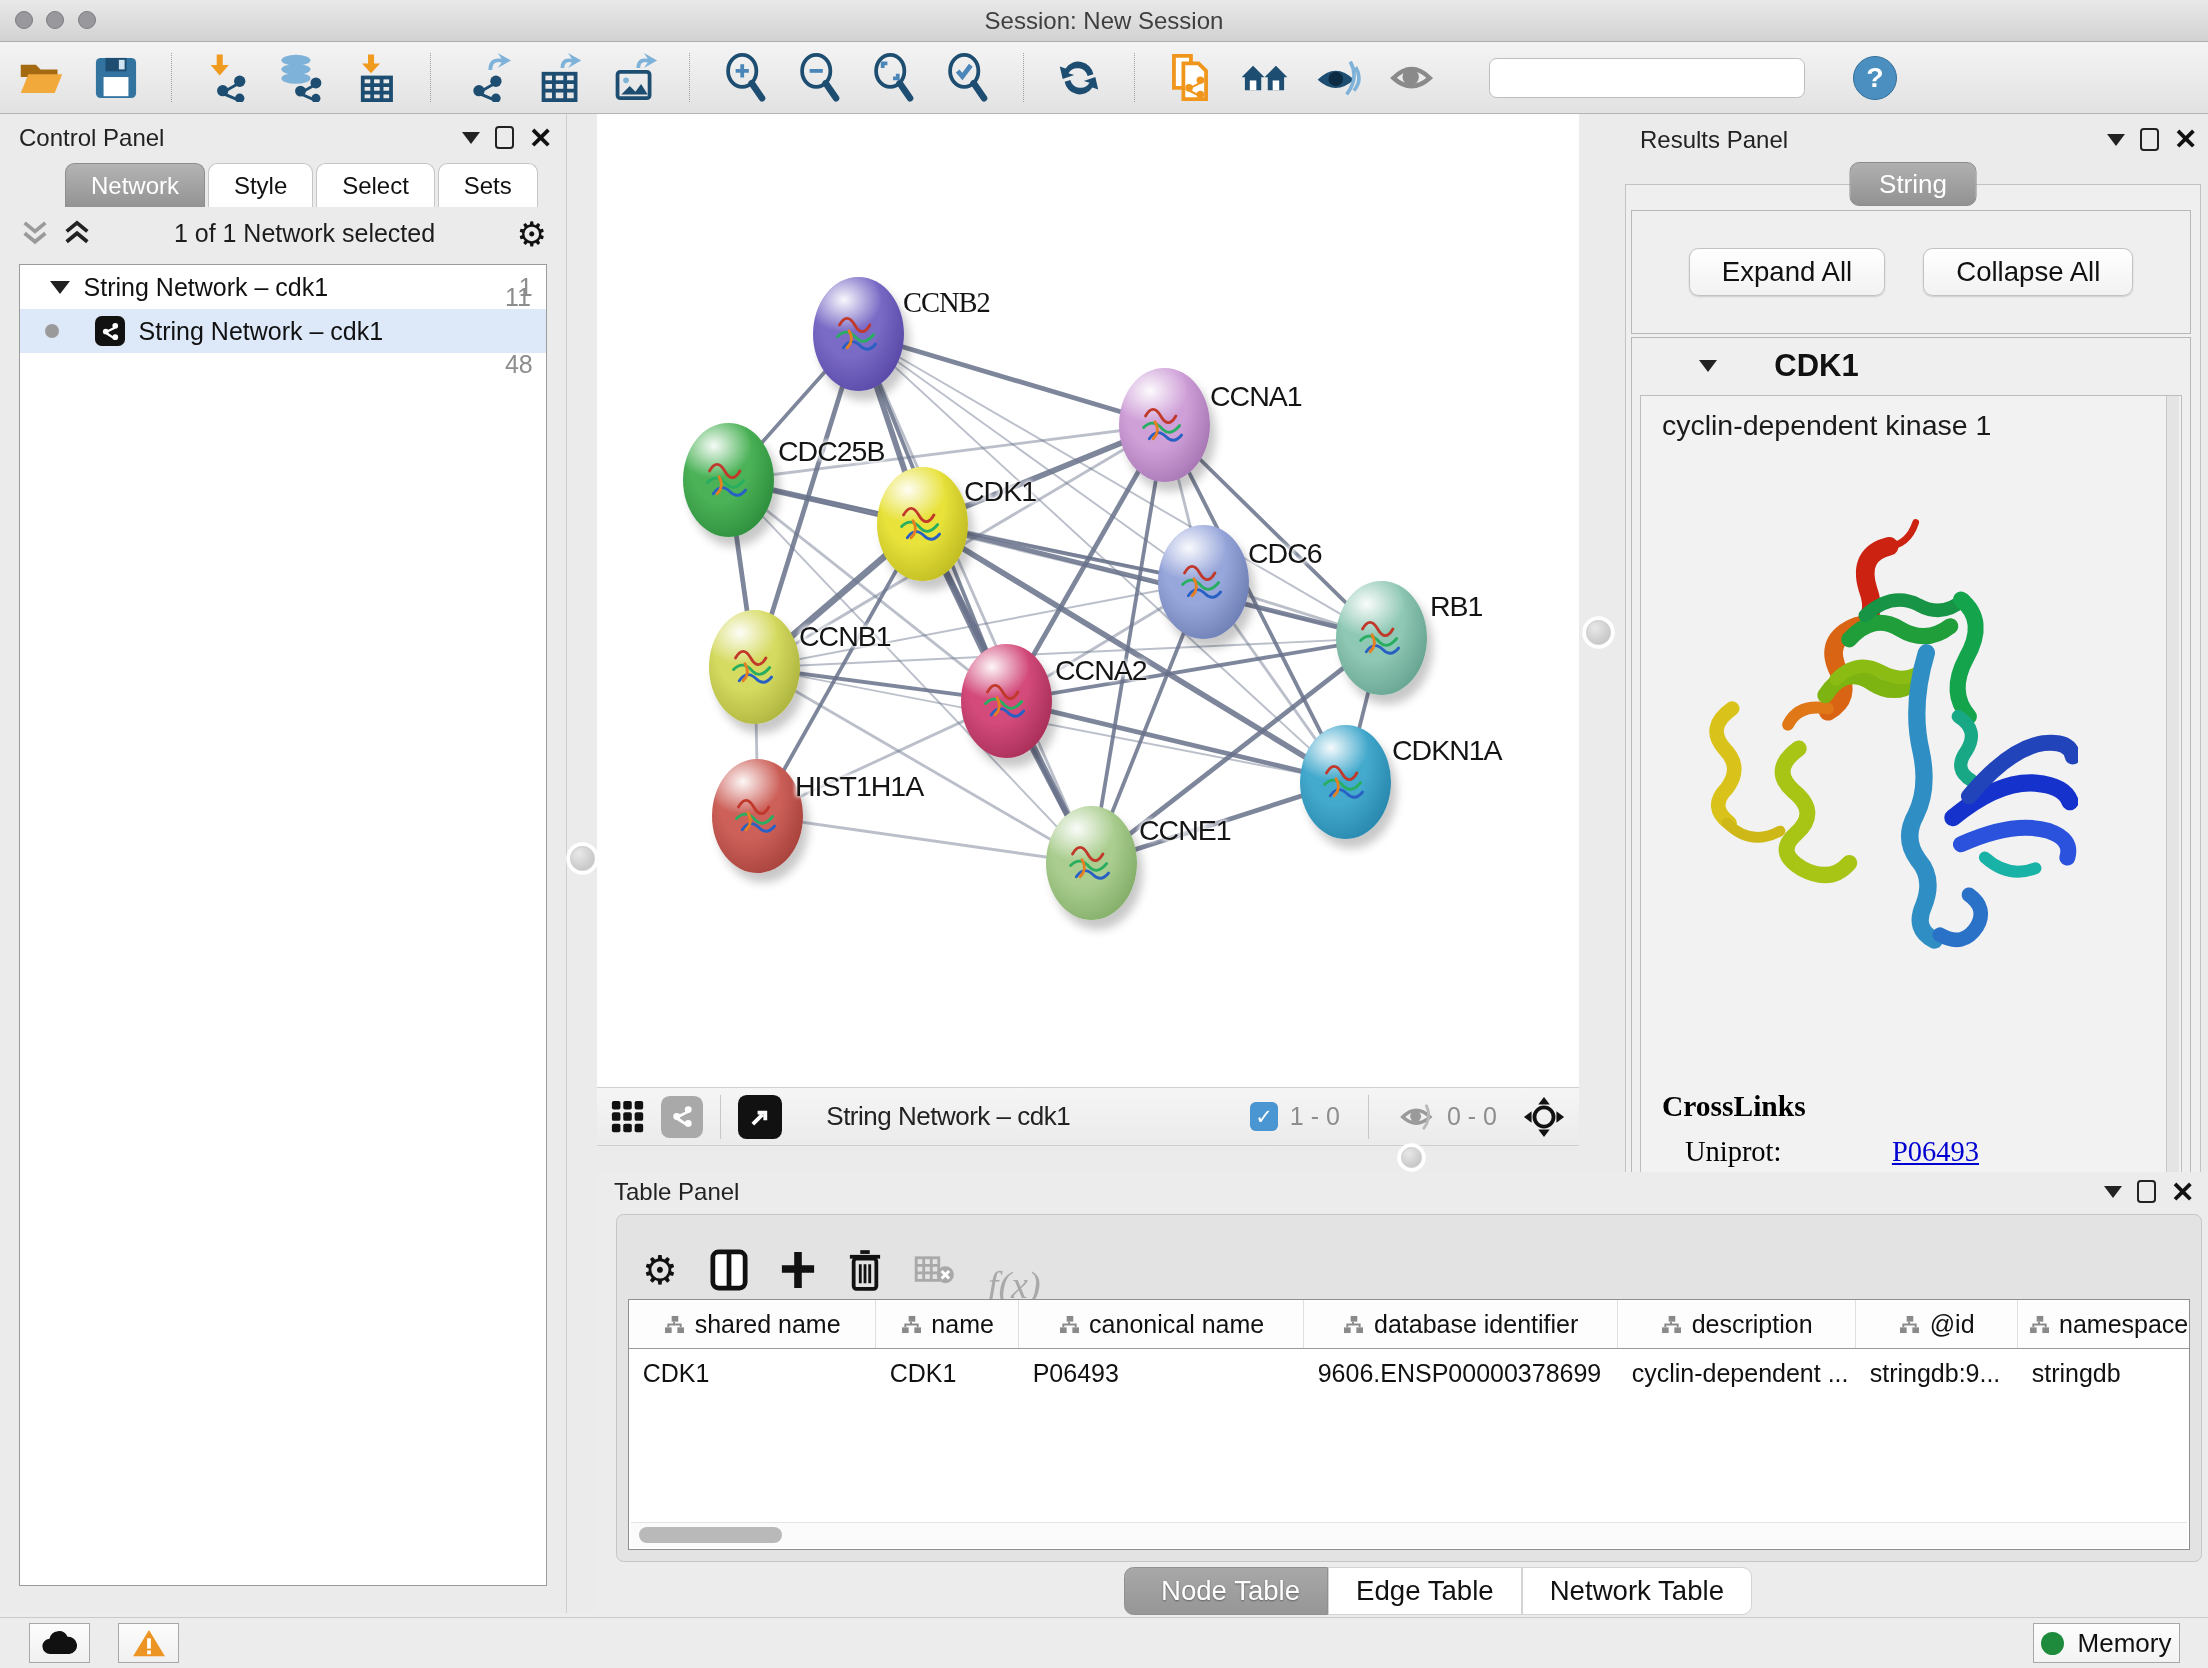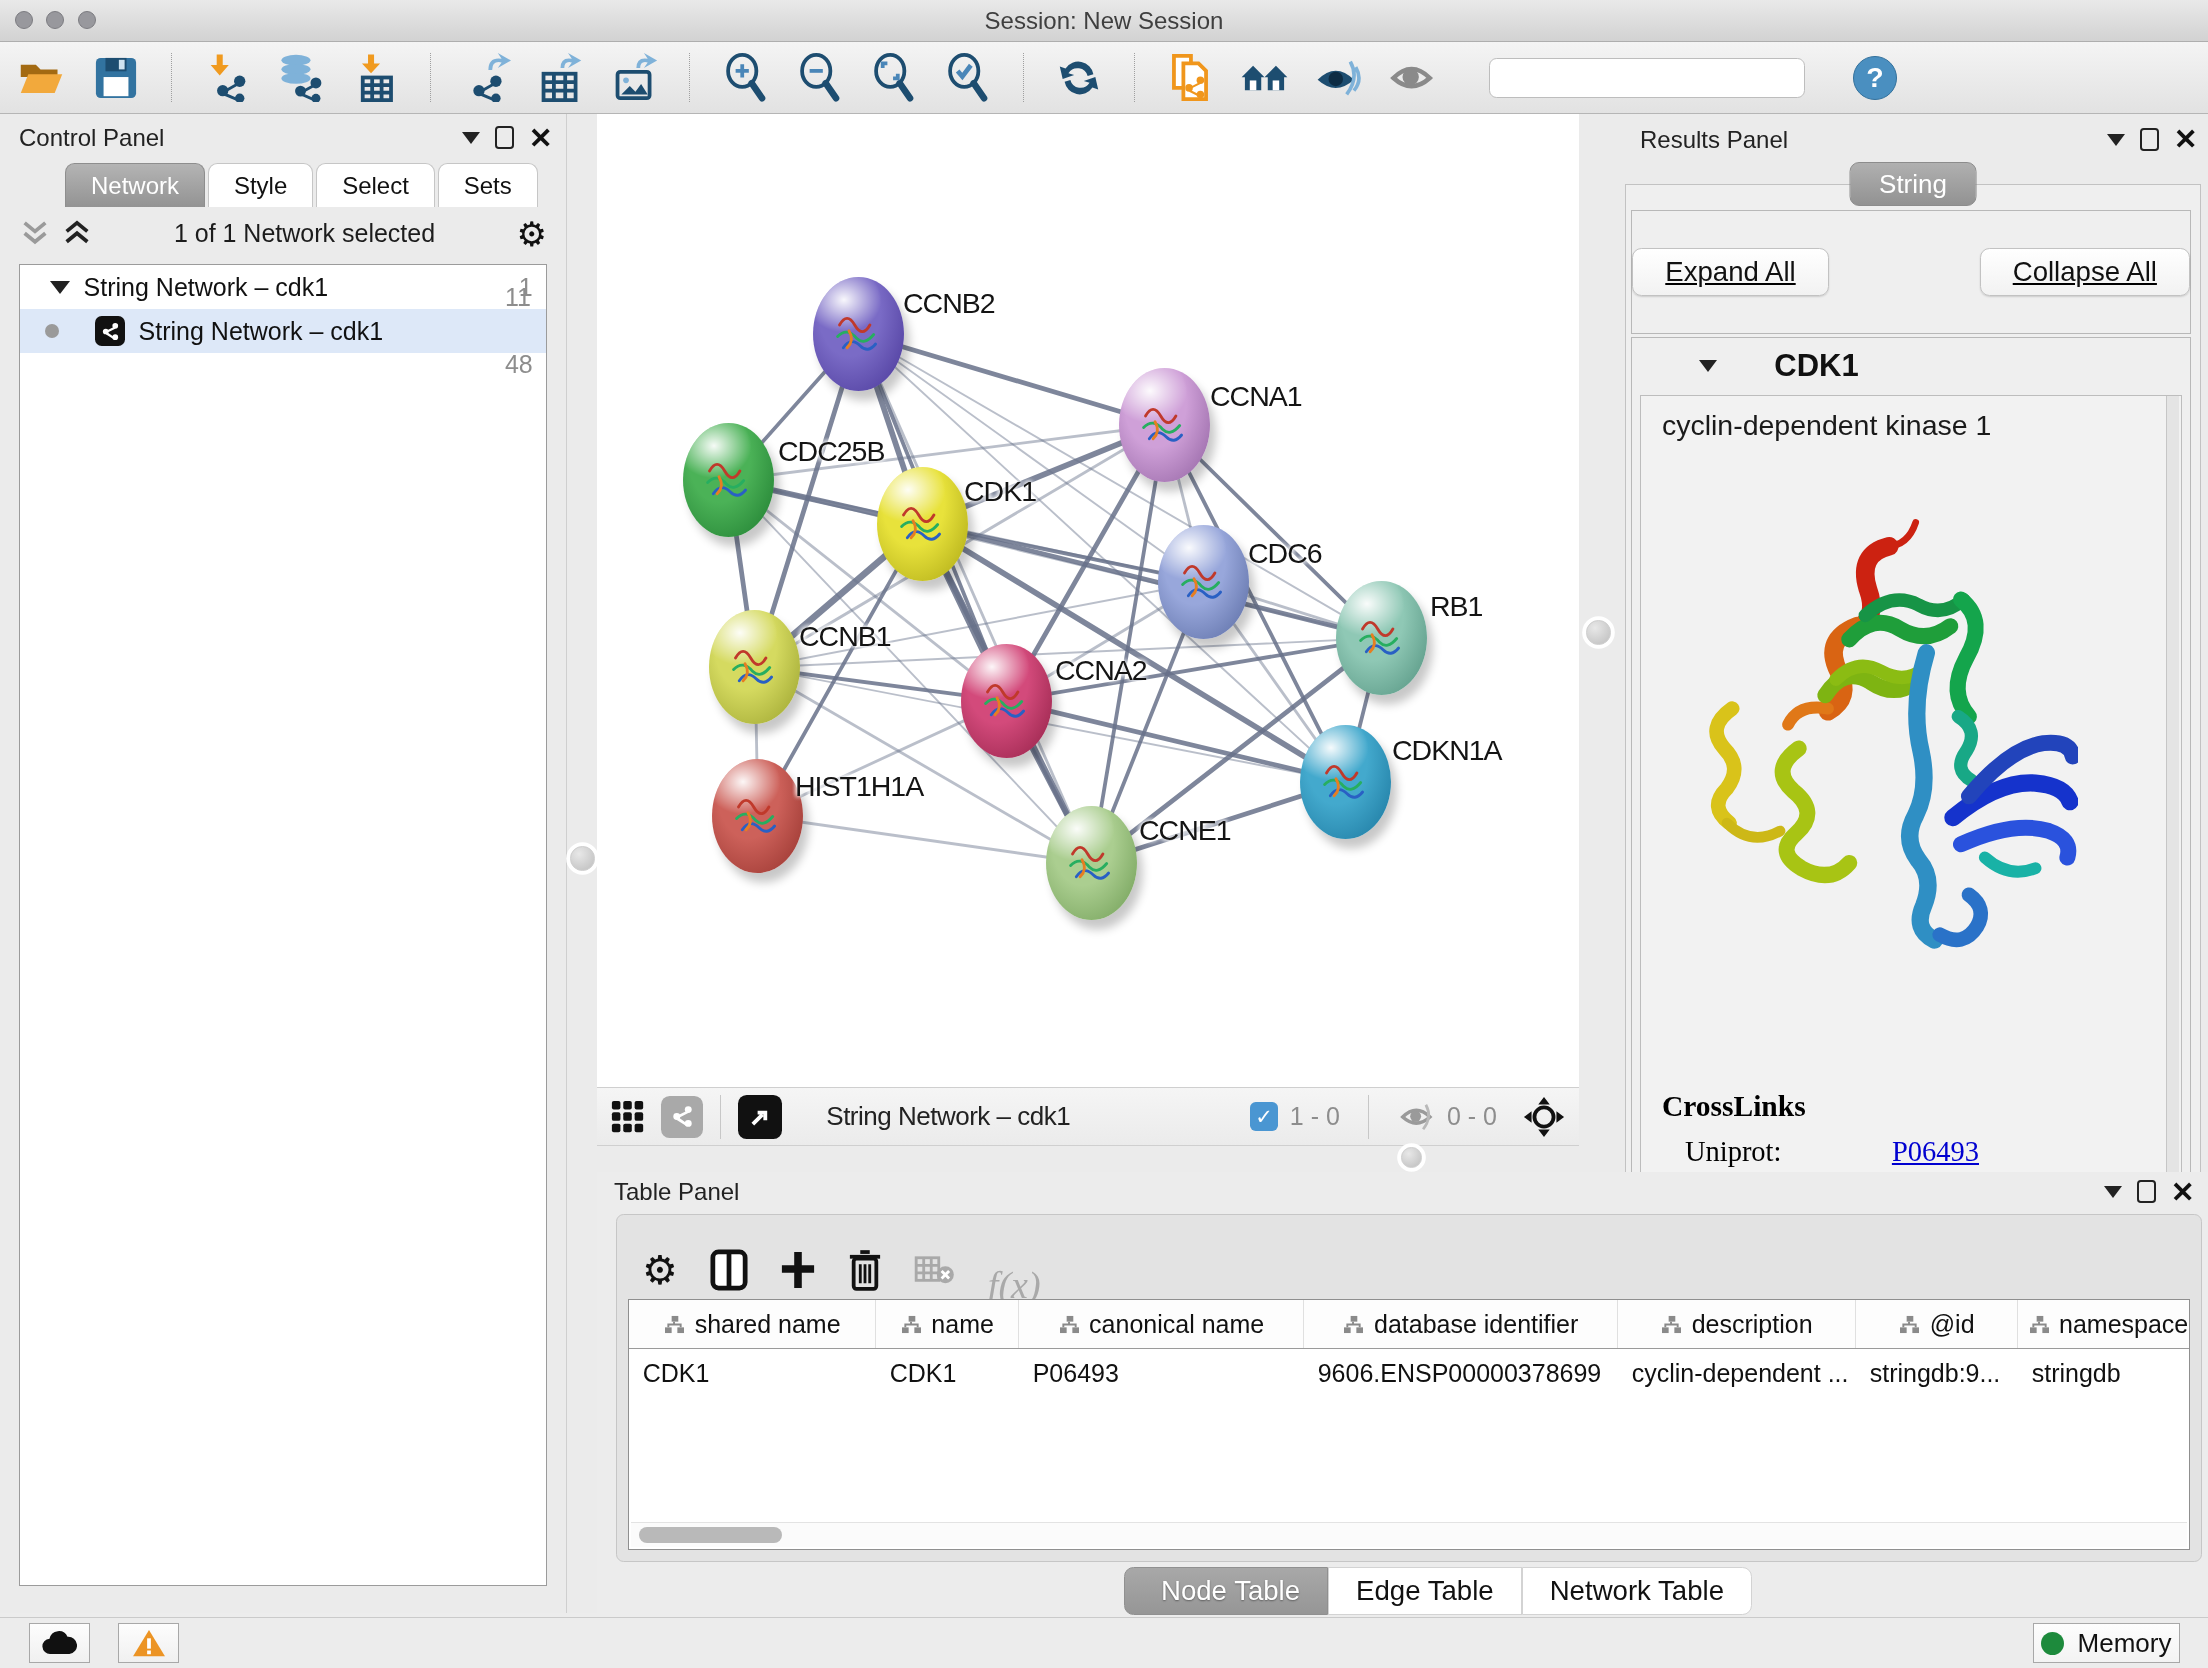--- a/index.html
+++ b/index.html
@@ -83,21 +83,21 @@
   .graybtn { width:42px; height:42px; border-radius:8.6px; background:#a9a9a9; display:flex; align-items:center; justify-content:center; }
 
   
   .results-panel { position:absolute; left:1617px; top:114px; width:592px; height:1499px; background:#ebebeb; }
   .rp-head { position:absolute; left:23px; right:11.4px; top:11.4px; }
   .rp-tab { position:absolute; left:50%; transform:translateX(-50%); top:48px; height:44px; padding:0 28.5px;
     background:linear-gradient(#b0b0b0,#929292); border:1px solid #8c8c8c; border-radius:9.5px;
     color:#fff; font-size:26px; display:flex; align-items:center; z-index:2; }
   .rp-box { position:absolute; left:7.6px; right:7.6px; top:70px; height:1037px; background:#efefef; border:1.9px solid #c2c2c2; }
   .rp-expbar { position:absolute; left:5.7px; right:9.5px; top:25px; height:124px; border:1.9px solid #b8b8b8; background:#efefef;
-    display:flex; align-items:center; justify-content:space-between; gap:38px;text-decoration:underline; }
+    display:flex; align-items:center; justify-content:center; gap:38px; }
   .rp-btn { height:48px; padding:0 32px; background:linear-gradient(#ffffff,#f2f2f2); border:1px solid #c2c2c2;
     border-radius:9.5px; font-size:27.6px; color:#111; display:flex; align-items:center; box-shadow:0 1px 1.9px rgba(0,0,0,.15); }
   .rp-section { position:absolute; left:5.7px; right:9.5px; top:152px; bottom:9.5px; border:1.9px solid #b8b8b8; background:#efefef; }
   .rp-sec-head { height:55px; display:flex; align-items:center; gap:57px; padding-left:67px; }
   .rp-sec-head .t { font-size:31px; font-weight:bold; color:#111; }
   .rp-inner { position:absolute; left:7.6px; right:7.6px; top:57px; bottom:7.6px; background:#f2f2f2; border:1px solid #bdbdbd; overflow:hidden; }
   .rp-desc { font-size:28.5px; color:#1a1a1a; padding:13.3px 0 0 21px; }
   .protein { position:absolute; left:38px; top:86px; }
   .crosslinks { position:absolute; left:21px; top:694px; right:15px; font-family:"Liberation Serif", serif; }
   .cl-title { font-size:29.5px; font-weight:bold; color:#000; margin-bottom:13.3px; }
@@ -420,21 +420,21 @@
           <div class="gloss"></div>
           <svg width="57" height="65" viewBox="0 0 60 68">
             <g fill="none" stroke-width="3" stroke-linecap="round">
               <path d="M10 24 q8 -14 16 0 q8 14 16 0" stroke="#c0392b"></path>
               <path d="M8 36 q10 -10 20 2 q8 8 18 -4" stroke="#27ae60"></path>
               <path d="M14 48 q8 -12 18 -2 q8 8 16 -2" stroke="#2960c4"></path>
               <path d="M20 30 q6 10 -2 18" stroke="#e67e22"></path>
             </g>
           </svg>
         </div>
-        <div class="nlabel" style="left: 306px; top: 173px;">CCNB2</div>
+        <div class="nlabel" style="left: 306px; top: 173px; font-family: Liberation Serif, serif;">CCNB2</div>
         <div class="node" style="left: 522px; top: 254px; background: radial-gradient(at 40% 30%, rgb(207, 160, 216) 40%, rgb(142, 95, 158) 100%);">
           <div class="gloss"></div>
           <svg width="57" height="65" viewBox="0 0 60 68">
             <g fill="none" stroke-width="3" stroke-linecap="round">
               <path d="M10 24 q8 -14 16 0 q8 14 16 0" stroke="#c0392b"></path>
               <path d="M8 36 q10 -10 20 2 q8 8 18 -4" stroke="#27ae60"></path>
               <path d="M14 48 q8 -12 18 -2 q8 8 16 -2" stroke="#2960c4"></path>
               <path d="M20 30 q6 10 -2 18" stroke="#e67e22"></path>
             </g>
           </svg>

